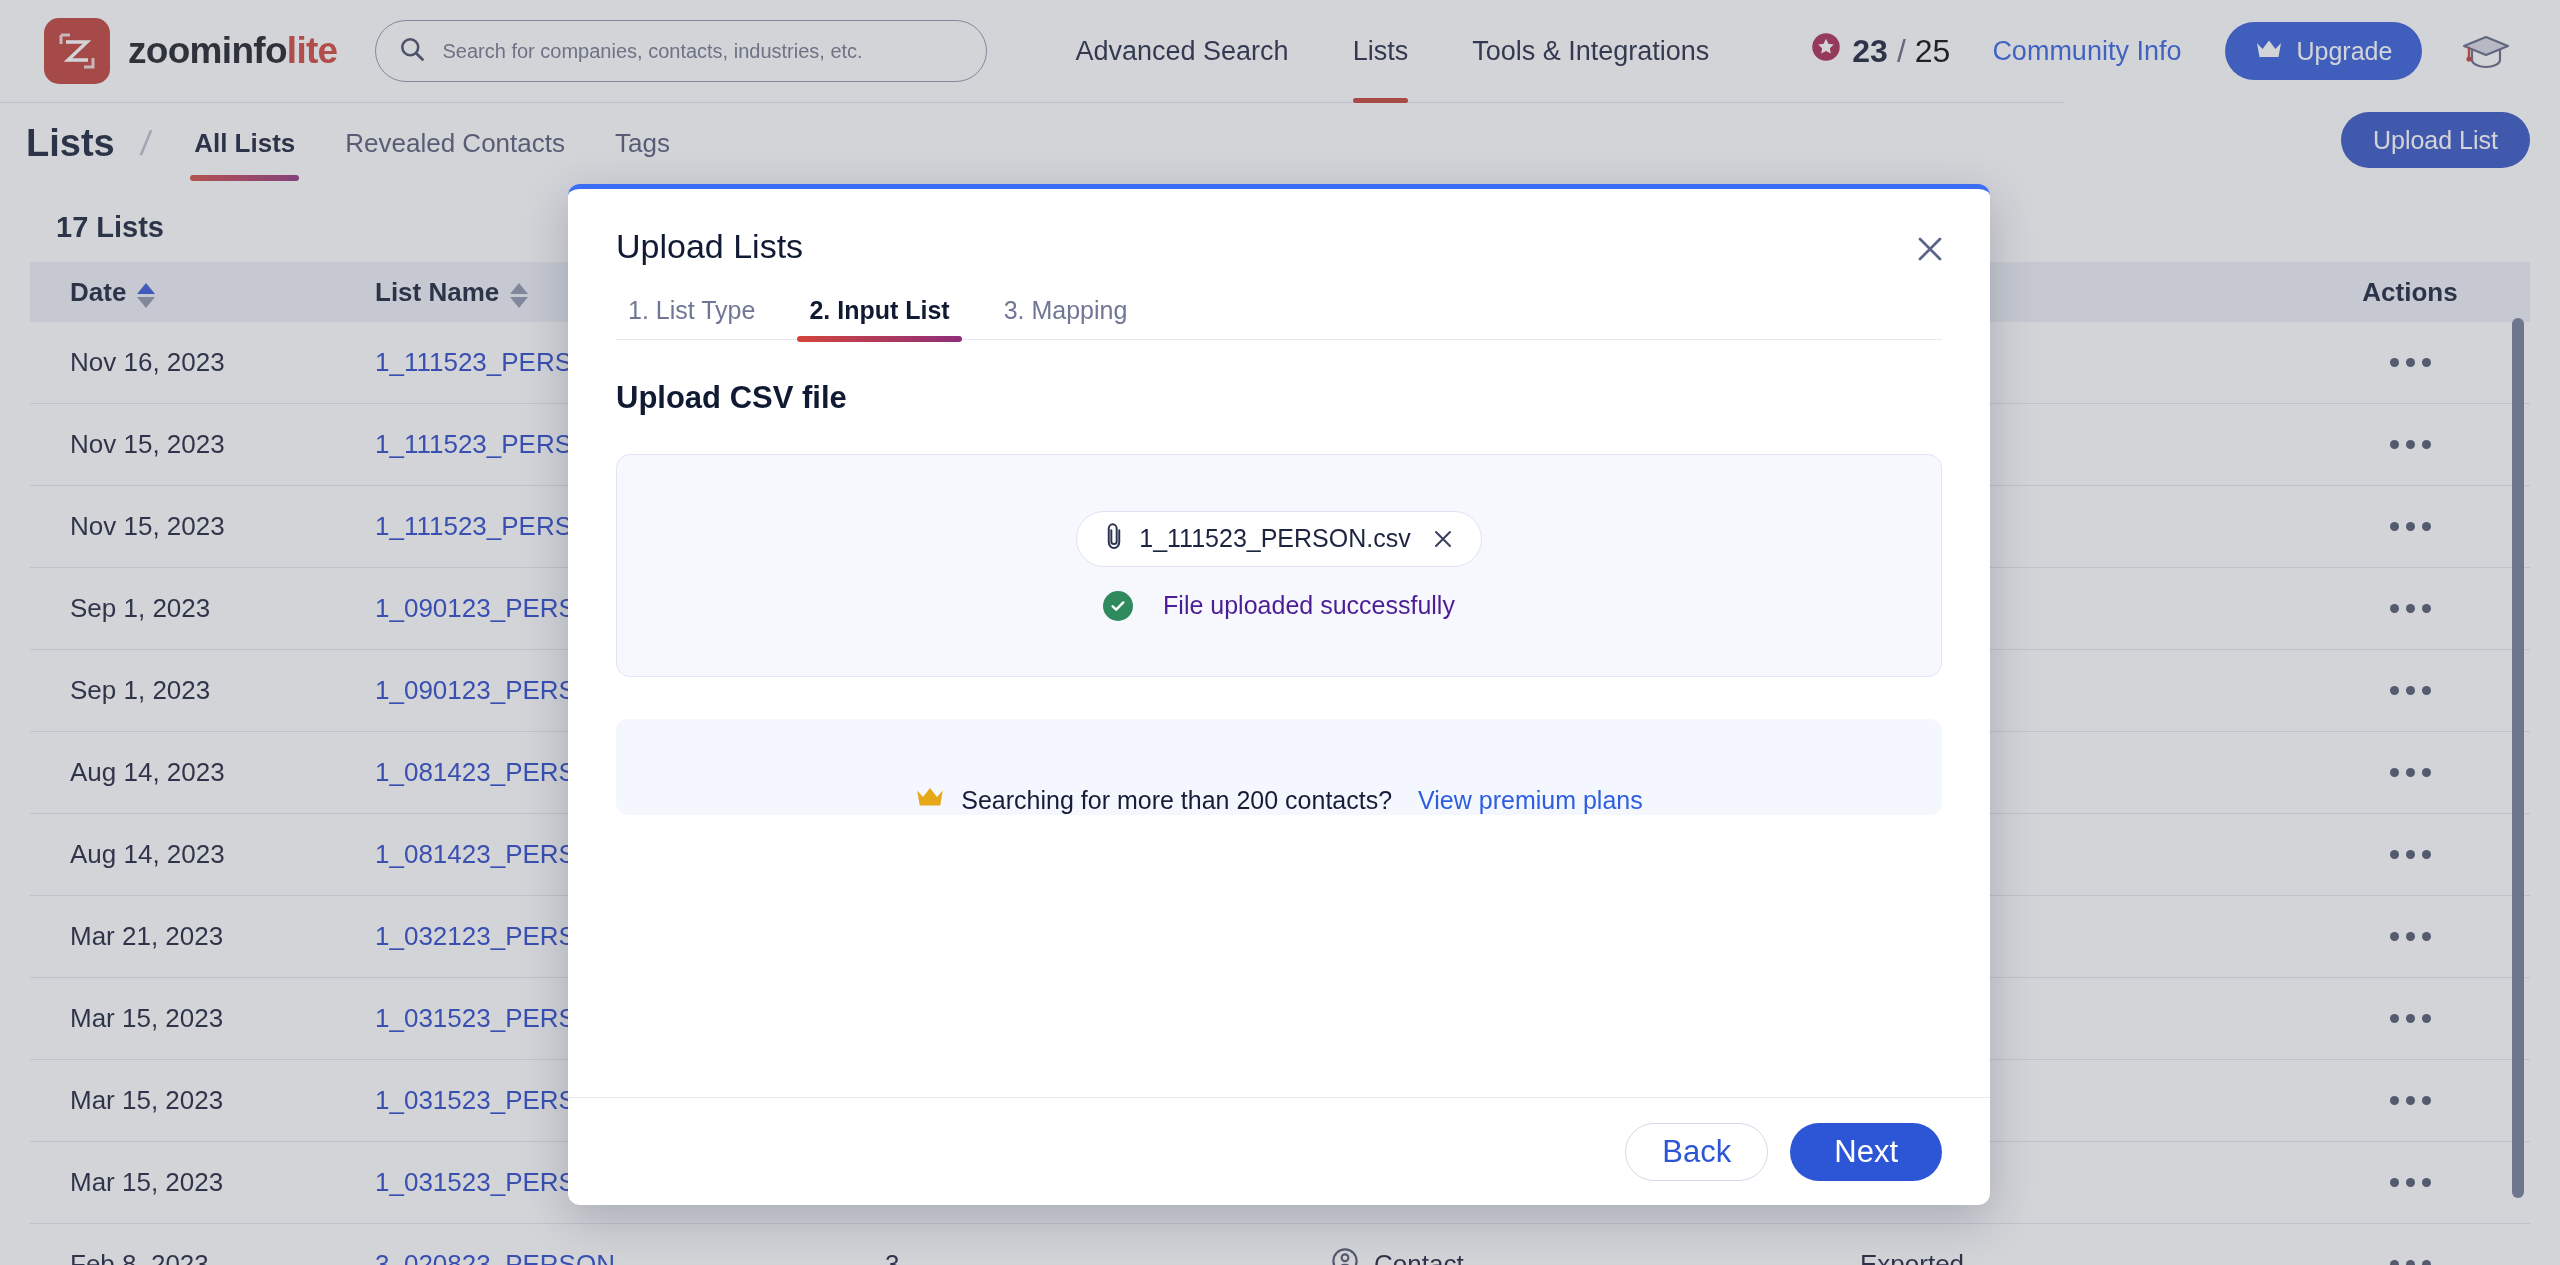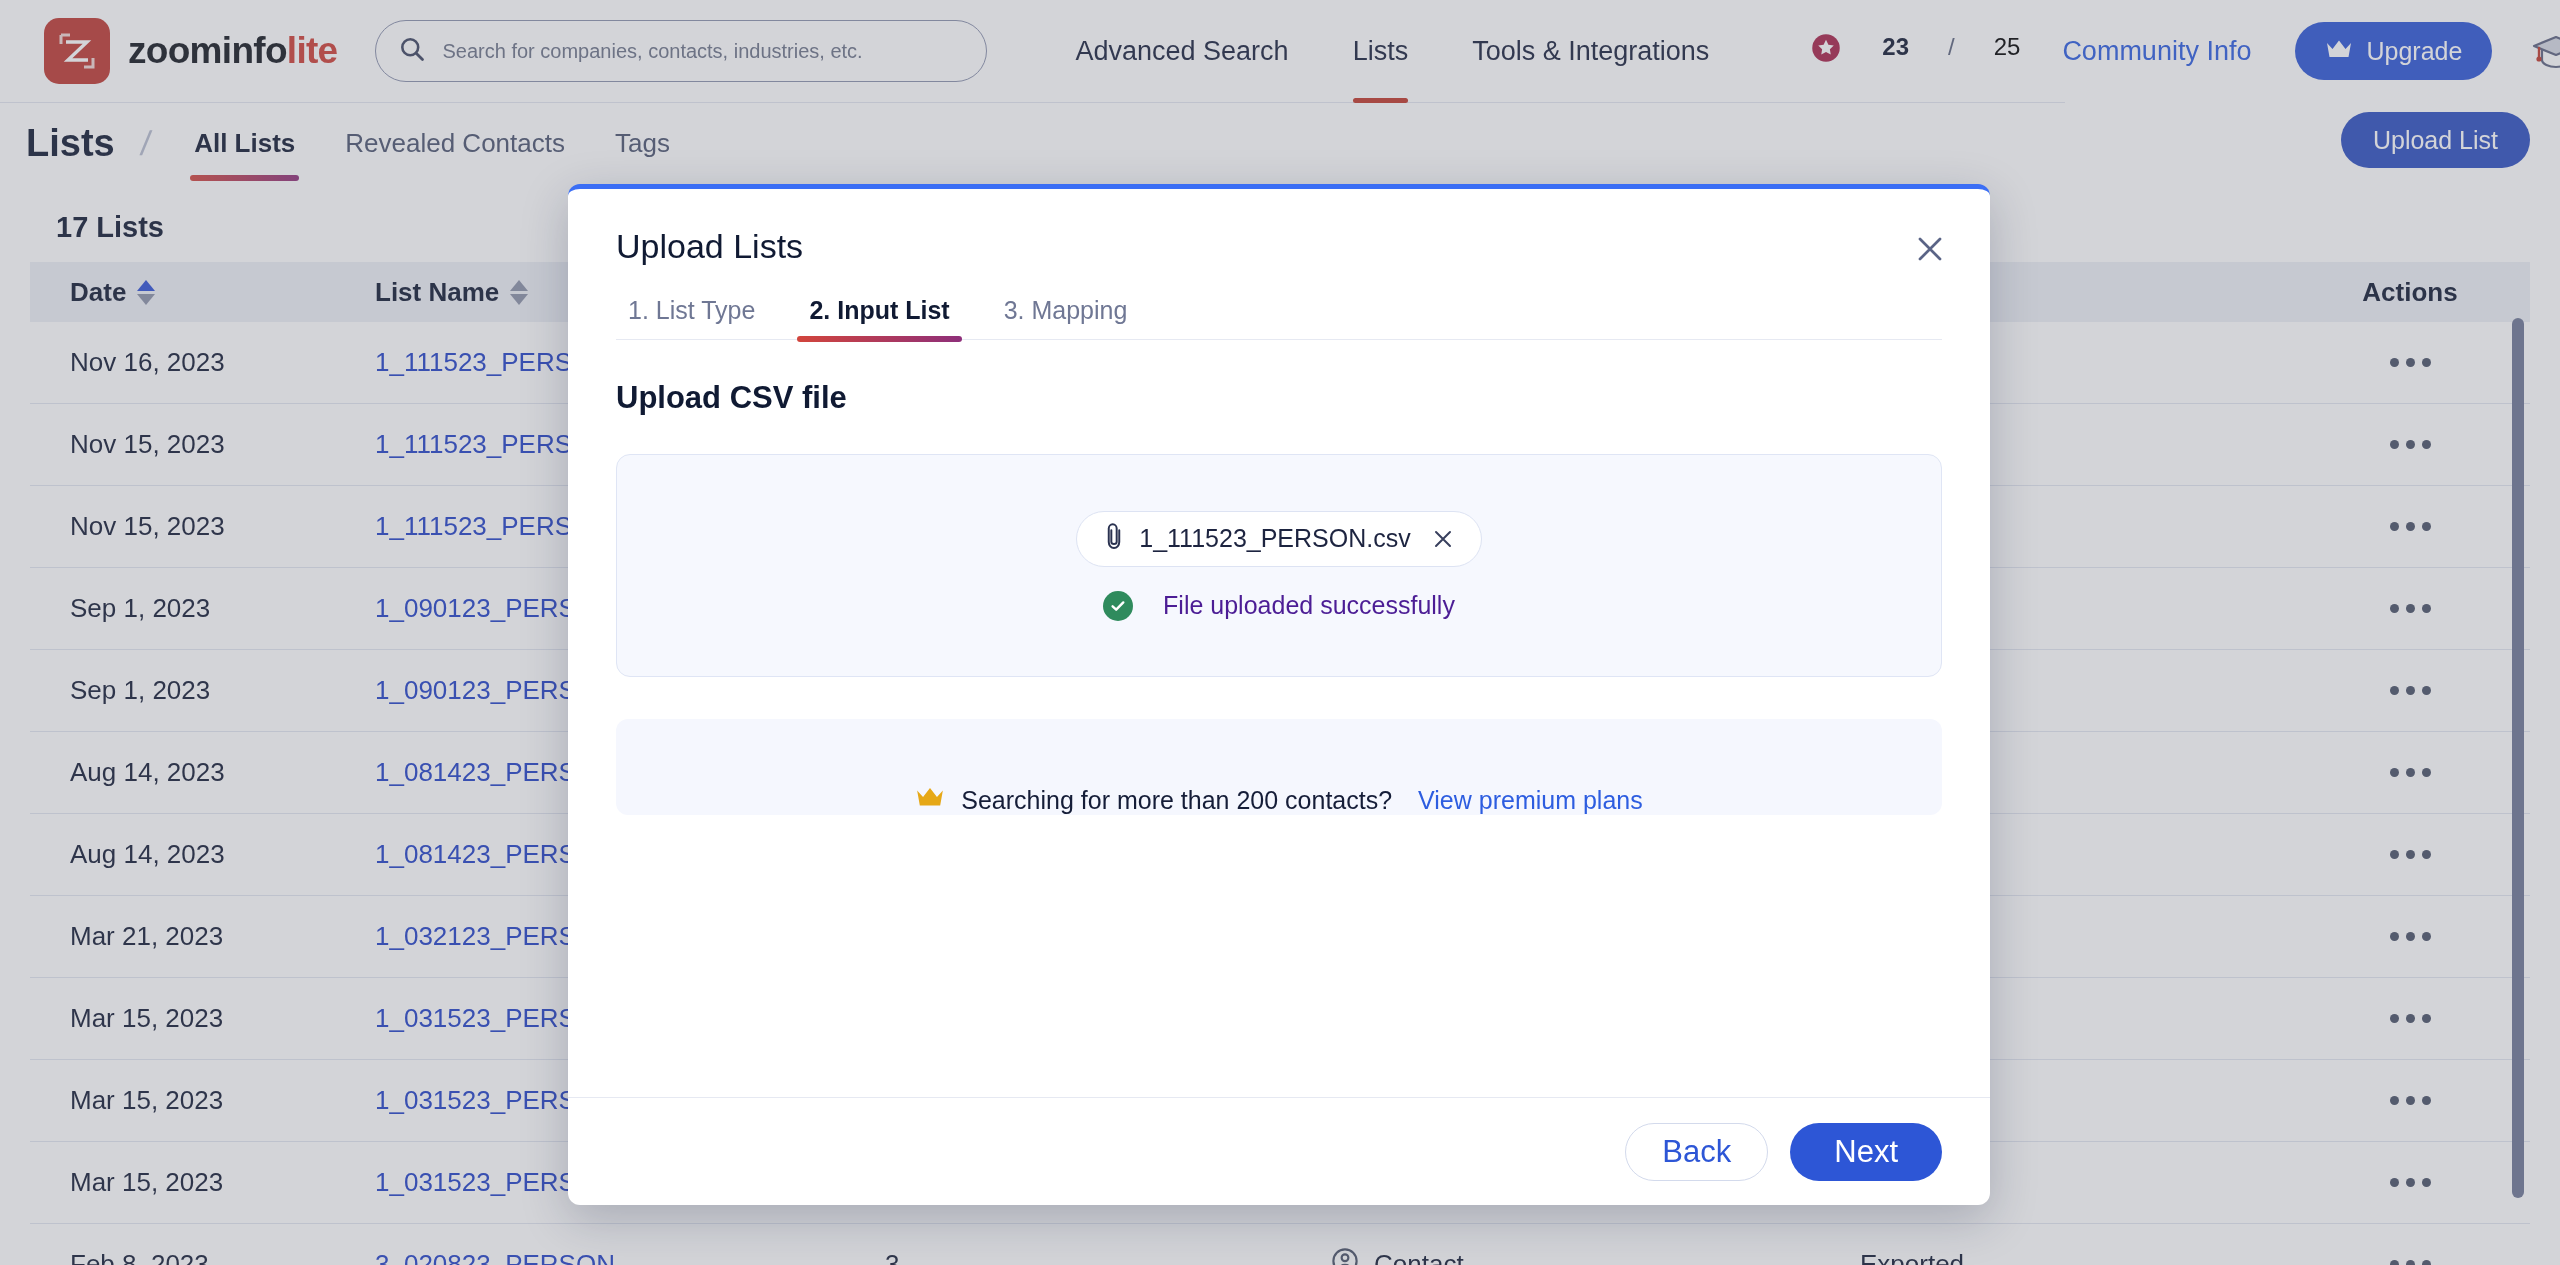--- a/index.html
+++ b/index.html
@@ -96,25 +96,24 @@
     border-radius: 3px;
   }
 
   .divider-v {
     width: 1px; height: 54px;
     background: #d3d7e3;
     margin: 0 26px 0 44px;
   }
 
   .credits {
-    display: flex; align-items: flex-start;
-    font-size: 24px;
+    display: flex; align-items: flex-end;
+    font-size: 32px;
     color: #121a33;
     white-space: nowrap;
-    gap: 30px;
   }
   .credits .used { font-weight: 700; margin-left: 11px; }
   .credits .slash { margin: 0 9px; color: #5e667f; font-weight: 400; }
   .credits .total { color: #000000; font-weight: 400; }
 
   .community {
     margin-left: 42px;
     font-size: 27px;
     color: #2d5de0;
     white-space: nowrap;
@@ -212,21 +211,21 @@
   }
   .thead {
     display: flex;
     align-items: center;
     height: 60px;
     background: #edeff5;
     color: #111a33;
     font-size: 26px;
     font-weight: 700;
   }
-  .thead .th { display: flex; align-items: center; gap: 11px; }
+  .thead .th { display: flex; align-items: flex-end; gap: 11px; }
   .col-date { width: 345px; padding-left: 40px; }
   .col-name { width: 510px; }
   .col-records { width: 445px; }
   .col-type { width: 530px; }
   .col-status { width: 430px; }
   .col-actions { width: 240px; justify-content: center; }
 
   .sorter { display: inline-flex; flex-direction: column; gap: 3px; }
   .tri-up, .tri-dn {
     width: 0; height: 0;

